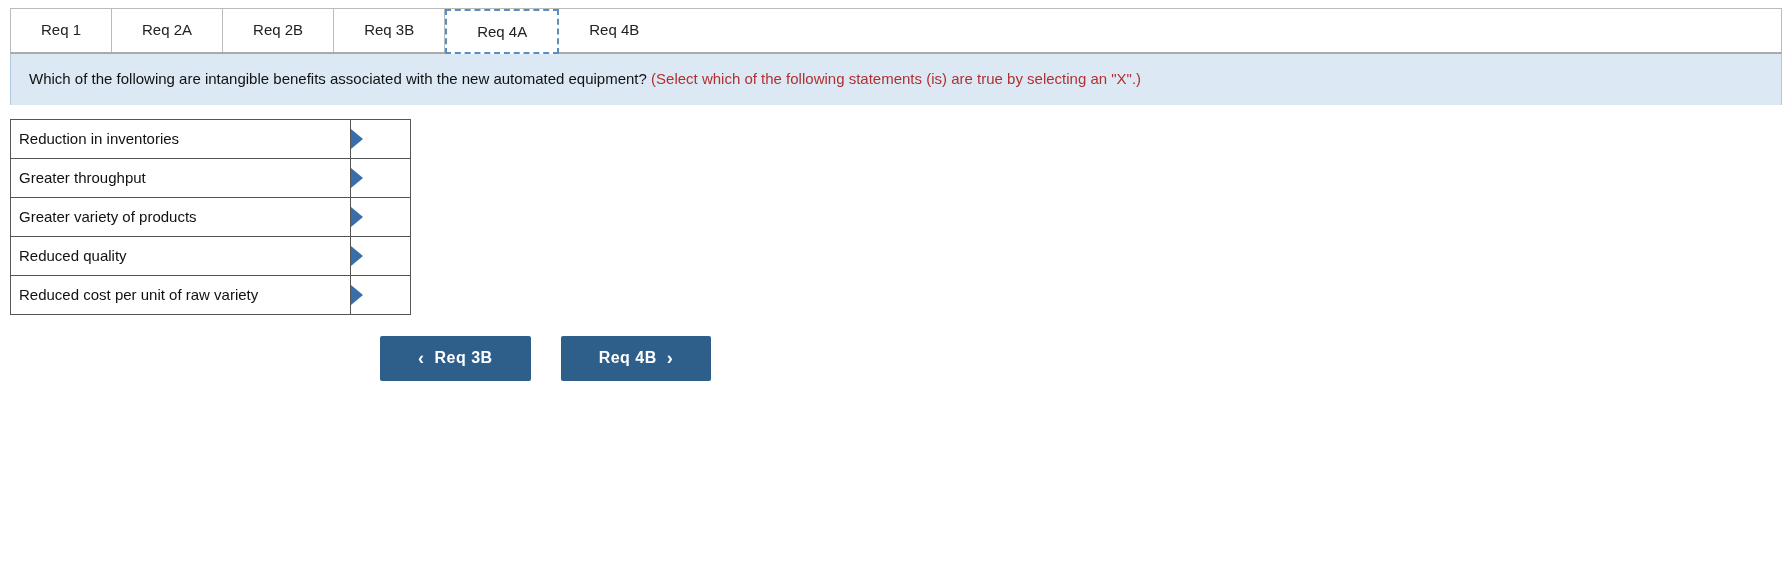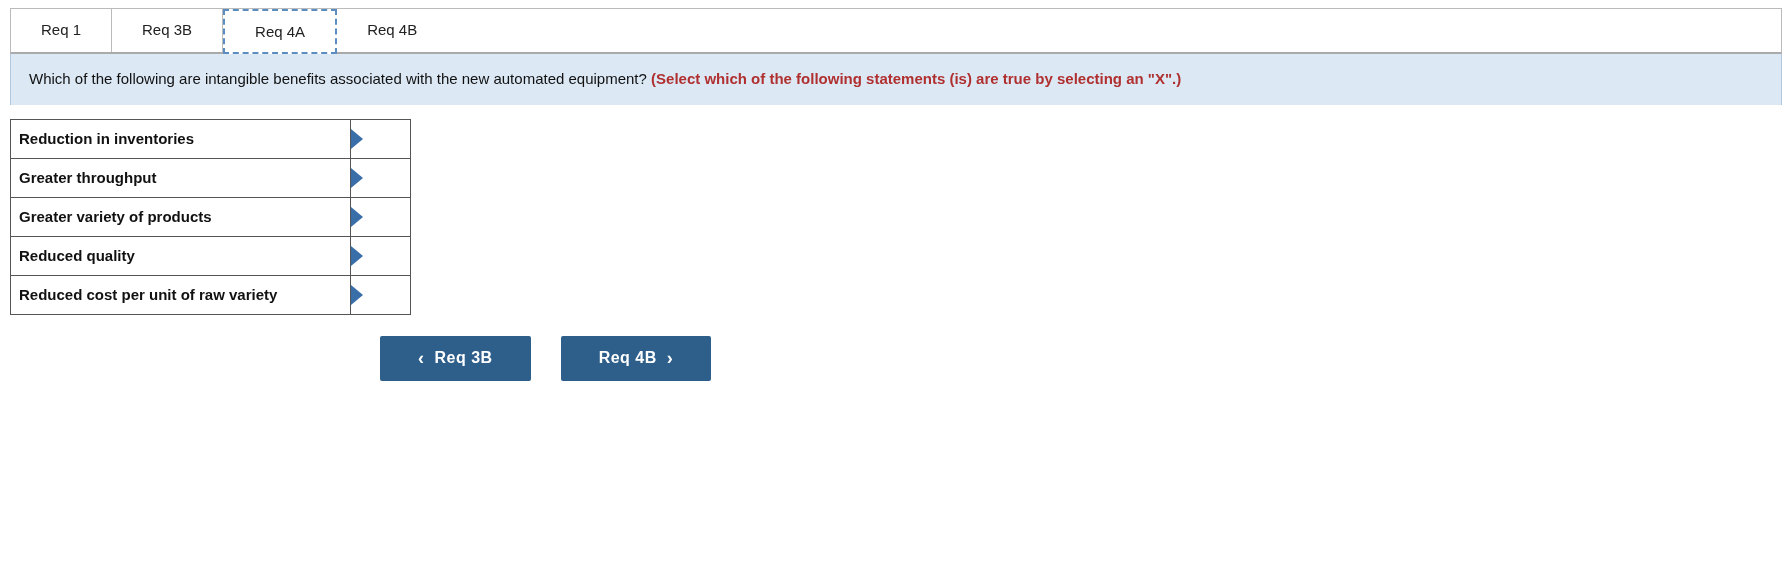--- a/index.html
+++ b/index.html
@@ -54,21 +54,21 @@
       border-left: 1px solid #b0c8e0;
       border-right: 1px solid #b0c8e0;
     }
     .question-text {
       font-size: 15px;
       color: #111;
       line-height: 1.5;
     }
     .question-text .instruction {
       color: #b03030;
-      font-weight: bold;
+      font-weight: normal;
     }
 
     
     .table-area {
       margin: 14px 10px 0 10px;
       display: inline-block;
     }
     .options-table {
       border-collapse: collapse;
       border: 1px solid #555;
@@ -76,21 +76,20 @@
     .options-table tr td {
       border: 1px solid #555;
       padding: 0;
     }
     .options-table tr td.label-cell {
       padding: 8px 25px 8px 8px;
       font-size: 15px;
       color: #111;
       min-width: 340px;
       white-space: nowrap;
-      font-weight: bold;
     }
     .options-table tr td.input-cell {
       width: 60px;
       min-width: 60px;
       position: relative;
       vertical-align: middle;
     }
     .triangle-marker {
       display: block;
       width: 0;
@@ -139,20 +138,22 @@
     }
   </style>
 </head>
 <body>
 
 <div class="page-container">
 
   
   <div class="tab-bar">
       <div class="tab">Req 1</div>
+      <div class="tab">Req 2A</div>
+      <div class="tab">Req 2B</div>
       <div class="tab">Req 3B</div>
       <div class="tab active">Req 4A</div>
       <div class="tab">Req 4B</div>
     </div>
 
   
   <div class="question-area">
     <span class="question-text">
       <span>Which of the following are intangible benefits associated with the new automated equipment? </span>
       <span class="instruction">(Select which of the following statements (is) are true by selecting an "X".)</span>

